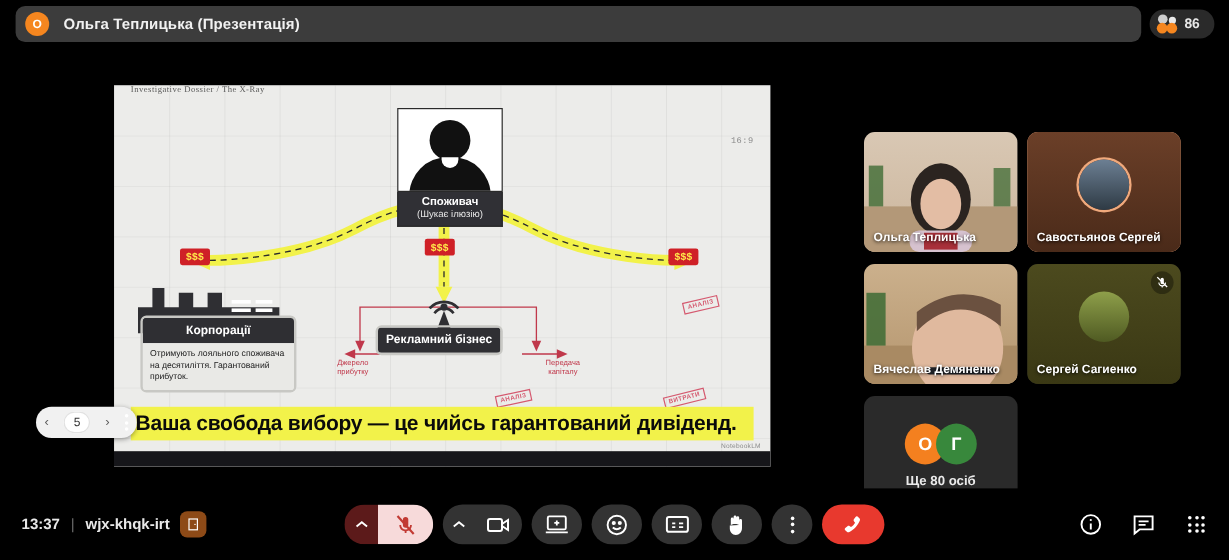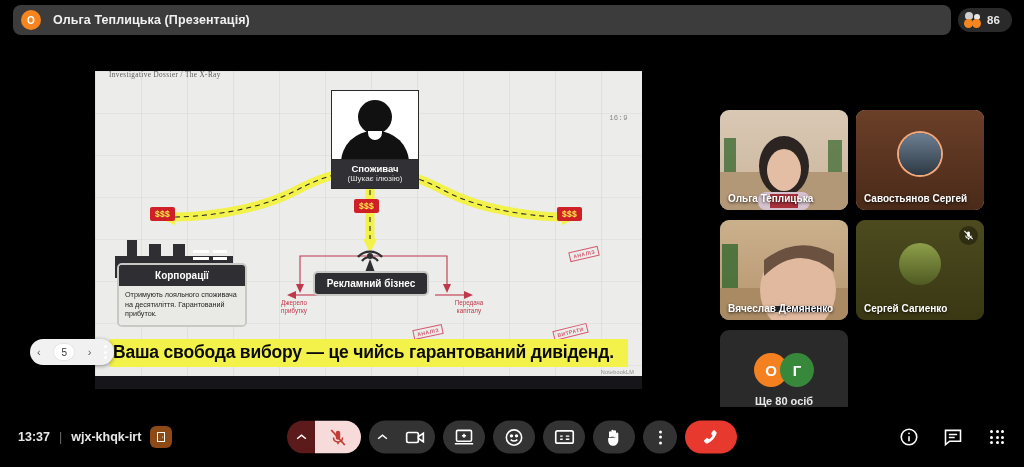--- a/index.html
+++ b/index.html
@@ -230,21 +230,21 @@
         <path d="M23 10 L14 34 H32 Z" fill="#2f2f33"></path>
         <path d="M11 8 A 16 16 0 0 1 35 8" stroke="#2f2f33" stroke-width="2.4" fill="none"></path>
         <path d="M15 12 A 10 10 0 0 1 31 12" stroke="#2f2f33" stroke-width="2.2" fill="none"></path>
         <circle cx="23" cy="7" r="3" fill="#2f2f33"></circle>
       </svg>
 
       <div class="nodebox" style="left:22px; top:192px; width:130px;">
         <div class="hd">Корпорації</div>
         <div class="bd">Отримують лояльного споживача на десятиліття. Гарантований прибуток.</div>
       </div>
-      <div class="nodebox" style="left:218px; top:200px; width:116px;">
+      <div class="nodebox" style="left:218px; top:200px; width:106px;">
         <div class="hd">Рекламний бізнес</div>
       </div>
 
       <div class="redlabel" style="left:176px; top:228px; width:46px;">Джерело прибутку</div>
       <div class="redlabel" style="left:348px; top:228px; width:52px;">Передача капіталу</div>
 
       <div class="stamp" style="left:474px; top:178px; transform:rotate(-13deg);">АНАЛІЗ</div>
       <div class="stamp" style="left:318px; top:256px; transform:rotate(-12deg);">АНАЛІЗ</div>
       <div class="stamp" style="left:458px; top:256px; transform:rotate(-14deg);">ВИТРАТИ</div>
 

